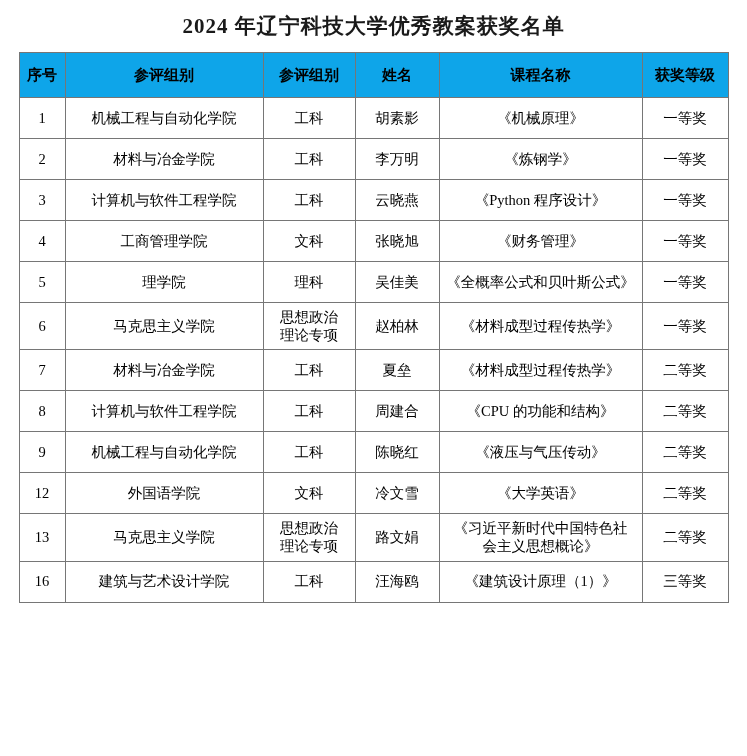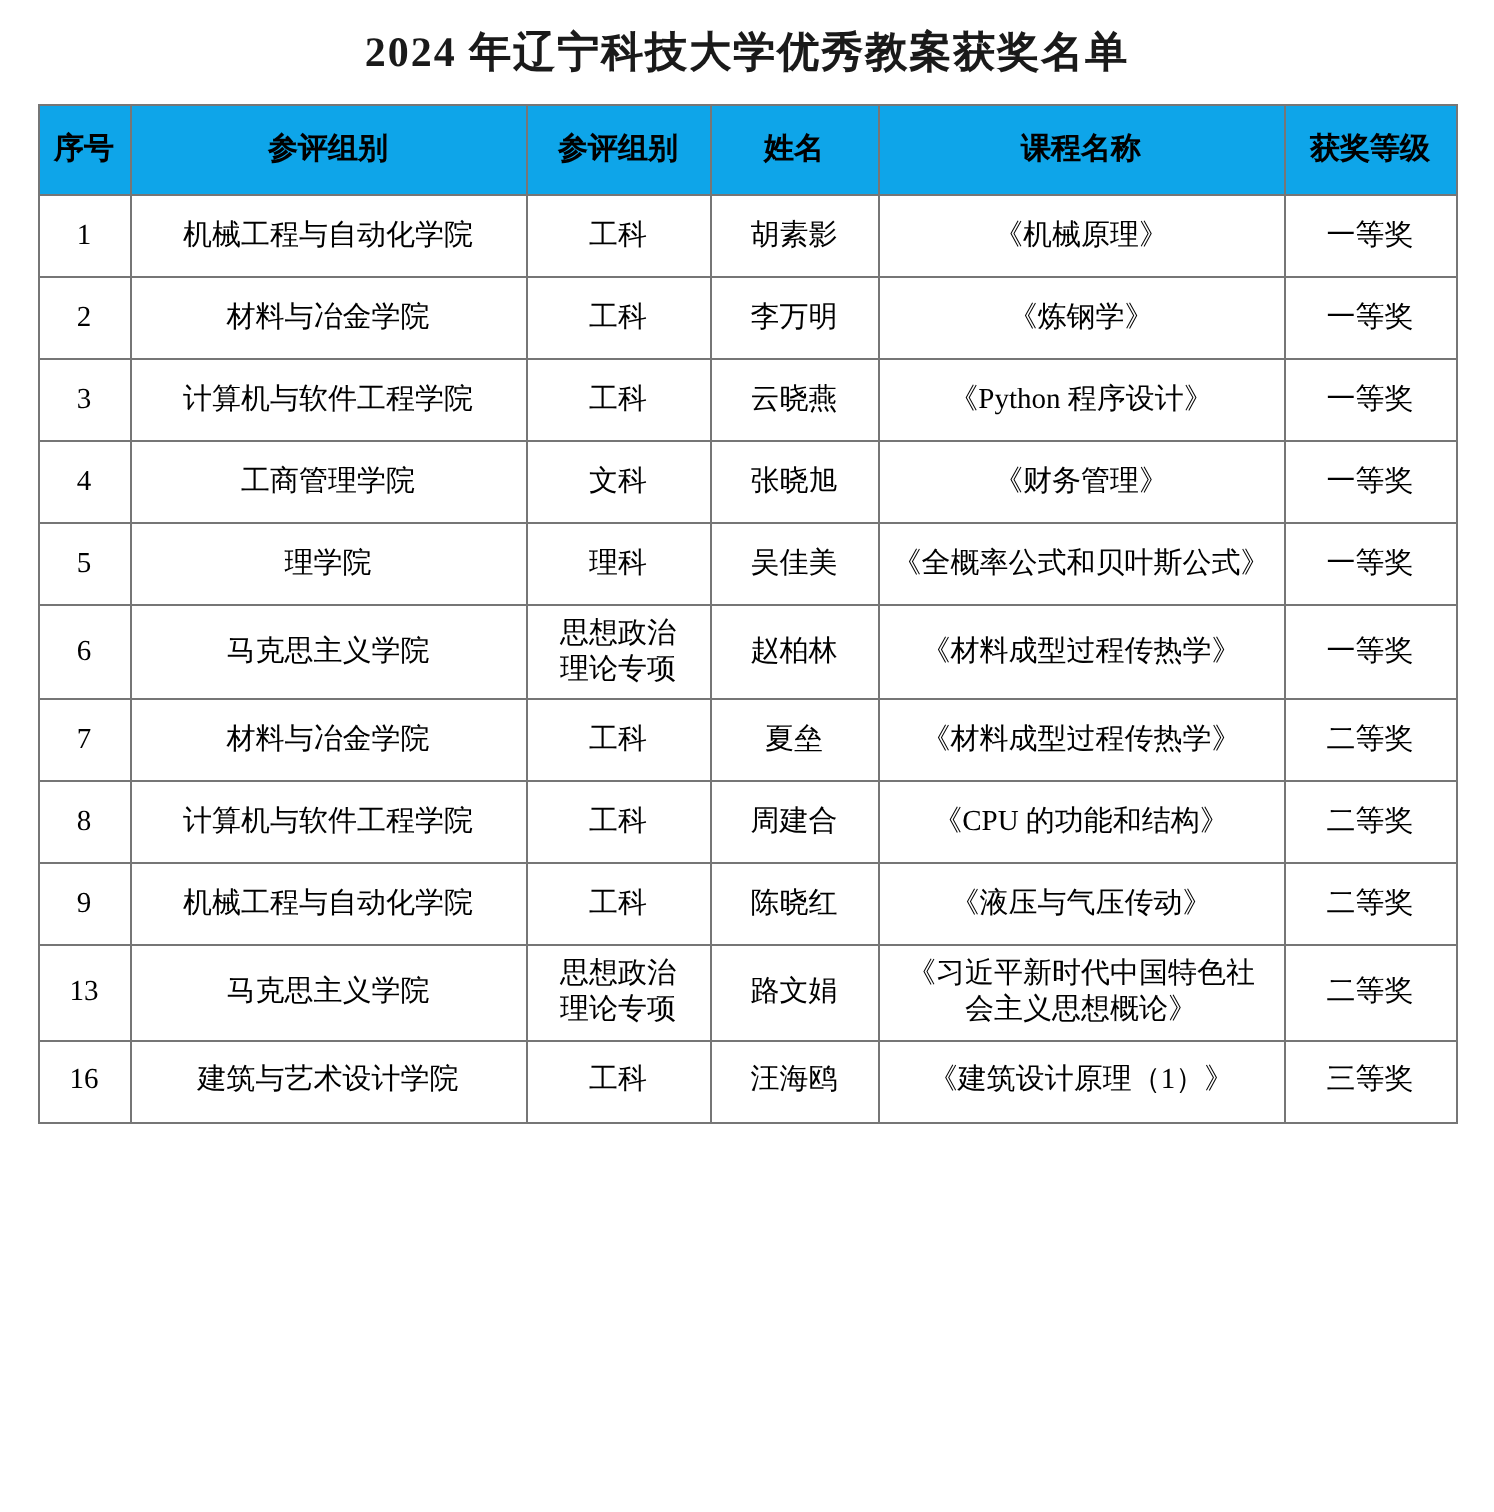--- a/index.html
+++ b/index.html
@@ -156,20 +156,28 @@
         </tr>
         <tr>
           <td>9</td>
           <td>机械工程与自动化学院</td>
           <td>工科</td>
           <td>陈晓红</td>
           <td>《液压与气压传动》</td>
           <td>二等奖</td>
         </tr>
         <tr>
+          <td>12</td>
+          <td>外国语学院</td>
+          <td>文科</td>
+          <td>冷文雪</td>
+          <td>《大学英语》</td>
+          <td>二等奖</td>
+        </tr>
+        <tr>
           <td>13</td>
           <td>马克思主义学院</td>
           <td class="cell-multiline">思想政治
 理论专项</td>
           <td>路文娟</td>
           <td class="cell-multiline">《习近平新时代中国特色社
 会主义思想概论》</td>
           <td>二等奖</td>
         </tr>
         <tr>

